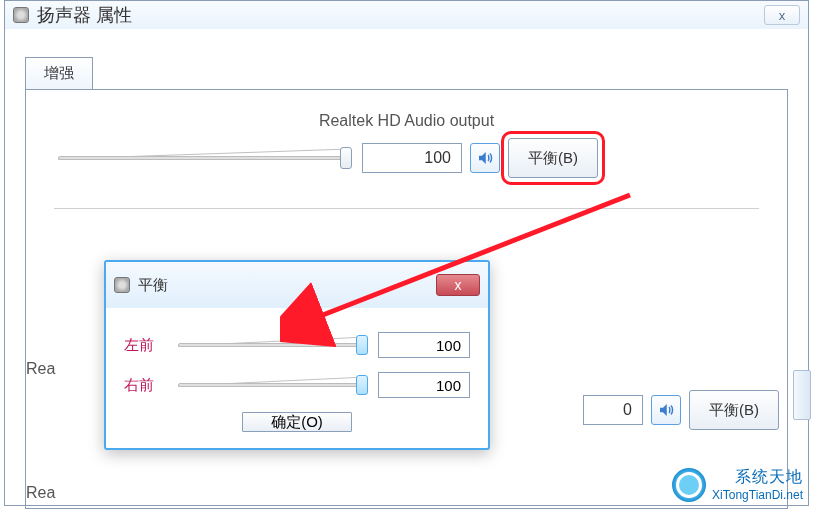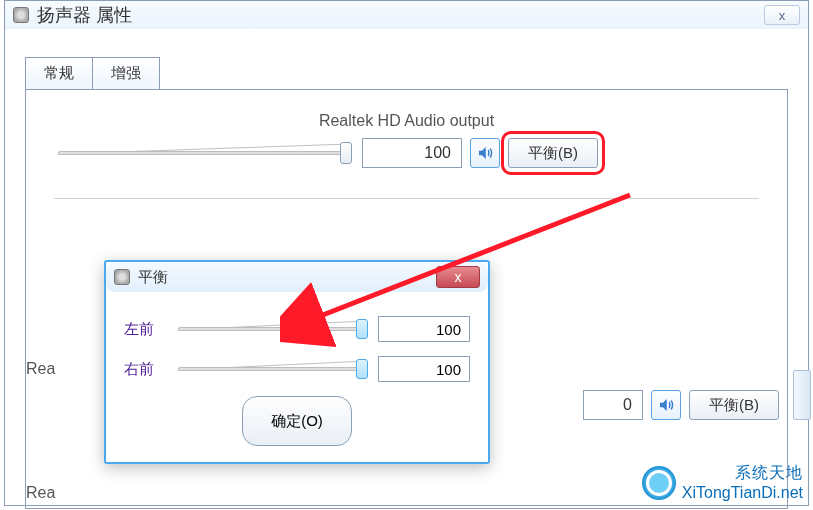--- a/index.html
+++ b/index.html
@@ -30,72 +30,71 @@
     .slider-thumb.right { right: 2px; }
     
     
     .value-box { width: 100px; height: 30px; border: 1px solid #8aa0b8; background: #fff; display: flex; align-items: center; justify-content: flex-end; padding: 0 10px; font-size: 16px; color: #333; }
     
     
     .speaker-btn { width: 30px; height: 30px; border: 1px solid #5ba0e0; border-radius: 3px; background: linear-gradient(180deg, #fefefe, #e6f1fb); display: flex; align-items: center; justify-content: center; }
     .speaker-btn svg { width: 18px; height: 18px; }
     
     
-    .balance-btn { width: 90px; height: 30px; border: 1px solid #8aa0b8; border-radius: 3px; background: linear-gradient(180deg, #fefefe, #e9eff6); font-size: 15px; color: #333; }
+    .balance-btn { width: 90px; height: 40px; border: 1px solid #8aa0b8; border-radius: 3px; background: linear-gradient(180deg, #fefefe, #e9eff6); font-size: 15px; color: #333; }
     .balance-btn.highlighted { outline: 3px solid #ff1a2a; outline-offset: 4px; }
     
     .divider { height: 1px; background: #d0d0d0; margin: 6px 0 18px; }
     
     
     .sub-dialog { position: absolute; top: 260px; left: 104px; width: 386px; border: 2px solid #4ba9ef; border-radius: 3px; background: #fff; box-shadow: 0 4px 16px rgba(0,0,0,0.25); }
-    .sub-titlebar { height: 30px; background: linear-gradient(180deg, #f4faff, #e1effc); display: flex; align-items: center; padding: 0 8px; border-radius: 9px; }
+    .sub-titlebar { height: 46px; background: linear-gradient(180deg, #f4faff, #e1effc); display: flex; align-items: center; padding: 0 8px; }
     .sub-title { font-size: 15px; color: #333; }
     .sub-close { margin-left: auto; width: 44px; height: 22px; background: linear-gradient(180deg, #e68a8f, #c84a55); border: 1px solid #a03a44; border-radius: 3px; color: #fff; display: flex; align-items: center; justify-content: center; font-size: 14px; }
     .sub-body { padding: 24px 18px 16px; }
     .sub-row { display: flex; align-items: center; gap: 10px; margin-bottom: 14px; }
-    .sub-label { width: 42px; font-size: 15px; color: #4c1d95; text-align: left; }
+    .sub-label { width: 42px; font-size: 15px; color: #be185d; text-align: left; }
     .sub-slider { flex: 1; height: 24px; position: relative; }
     .sub-track { position: absolute; left: 2px; right: 2px; top: 10px; height: 4px; background: #e0e0e0; border: 1px solid #bcbcbc; border-radius: 2px; }
     .sub-thumb { position: absolute; top: 2px; right: 0; width: 12px; height: 20px; background: linear-gradient(180deg,#dff3ff,#aee0fa); border: 1px solid #4ba9ef; border-radius: 3px; }
     .sub-value { width: 92px; height: 26px; border: 1px solid #8aa0b8; background: #fff; display: flex; align-items: center; justify-content: flex-end; padding: 0 8px; font-size: 15px; }
-    .ok-btn { width: 110px; height: 50px; margin: 8px auto 0; display: block; border: 1px solid #8aa0b8; border-radius: 15px; background: linear-gradient(180deg, #fefefe, #e9eff6); font-size: 15px; }
+    .ok-btn { width: 110px; height: 20px; margin: 8px auto 0; display: block; border: 1px solid #8aa0b8; border-radius: 1px; background: linear-gradient(180deg, #fefefe, #e9eff6); font-size: 15px; }
     
     
     .arrow-svg { position: absolute; top: 180px; left: 280px; pointer-events: none; z-index: 10; }
     
     
     .scroll-indicator { position: absolute; right: 2px; top: 370px; width: 18px; height: 50px; border: 1px solid #aac0d8; background: linear-gradient(90deg, #f4f8fd, #dae7f4); border-radius: 2px; }
     
     
     .watermark { position: absolute; bottom: 8px; right: 10px; display: flex; align-items: center; gap: 6px; z-index: 20; }
     .wm-icon { width: 34px; height: 34px; background: radial-gradient(circle, #6ecff6 40%, #1a8fd4 70%); border-radius: 50%; position: relative; display:flex;align-items:center;justify-content:center;}
     .wm-icon::after{content:""; width:20px;height:20px;border:3px solid #fff;border-radius:50%;}
     .wm-text { text-align: right; }
     .wm-line1 { font-size: 16px; font-weight: normal; color: #0a6db8; letter-spacing: 1px; }
-    .wm-line2 { font-size: 16px; color: #0a6db8; }
+    .wm-line2 { font-size: 12px; color: #0a6db8; }
     
     
     .behind-label { position: absolute; top: 270px; left: 0; font-size: 16px; color: #555; }
     .behind-label2 { position: absolute; bottom: 6px; left: 0; font-size: 16px; color: #555; }
     .behind-row { position: absolute; top: 300px; right: 8px; display: flex; align-items: center; gap: 8px; }
   </style>
 </head>
 <body>
 
 <div class="main-window">
   <div class="titlebar">
     <div class="window-icon"></div>
     <span class="window-title">扬声器 属性</span>
     <div class="close-btn">
         <span>x</span>
       </div>
   </div>
 
   <div class="tabs">
-    <div class="tab"><span>常规</span></div>
     <div class="tab"><span>增强</span></div>
   </div>
 
   <div class="tab-content">
     <div class="group-label">Realtek HD Audio output</div>
     <div class="row">
       <div class="slider-wrap">
         <svg class="slider-wedge" viewBox="0 0 300 26" preserveAspectRatio="none">
             <polygon points="4,14 296,4 296,14" fill="none" stroke="#c0c0c0" stroke-width="1"></polygon>
           </svg>

